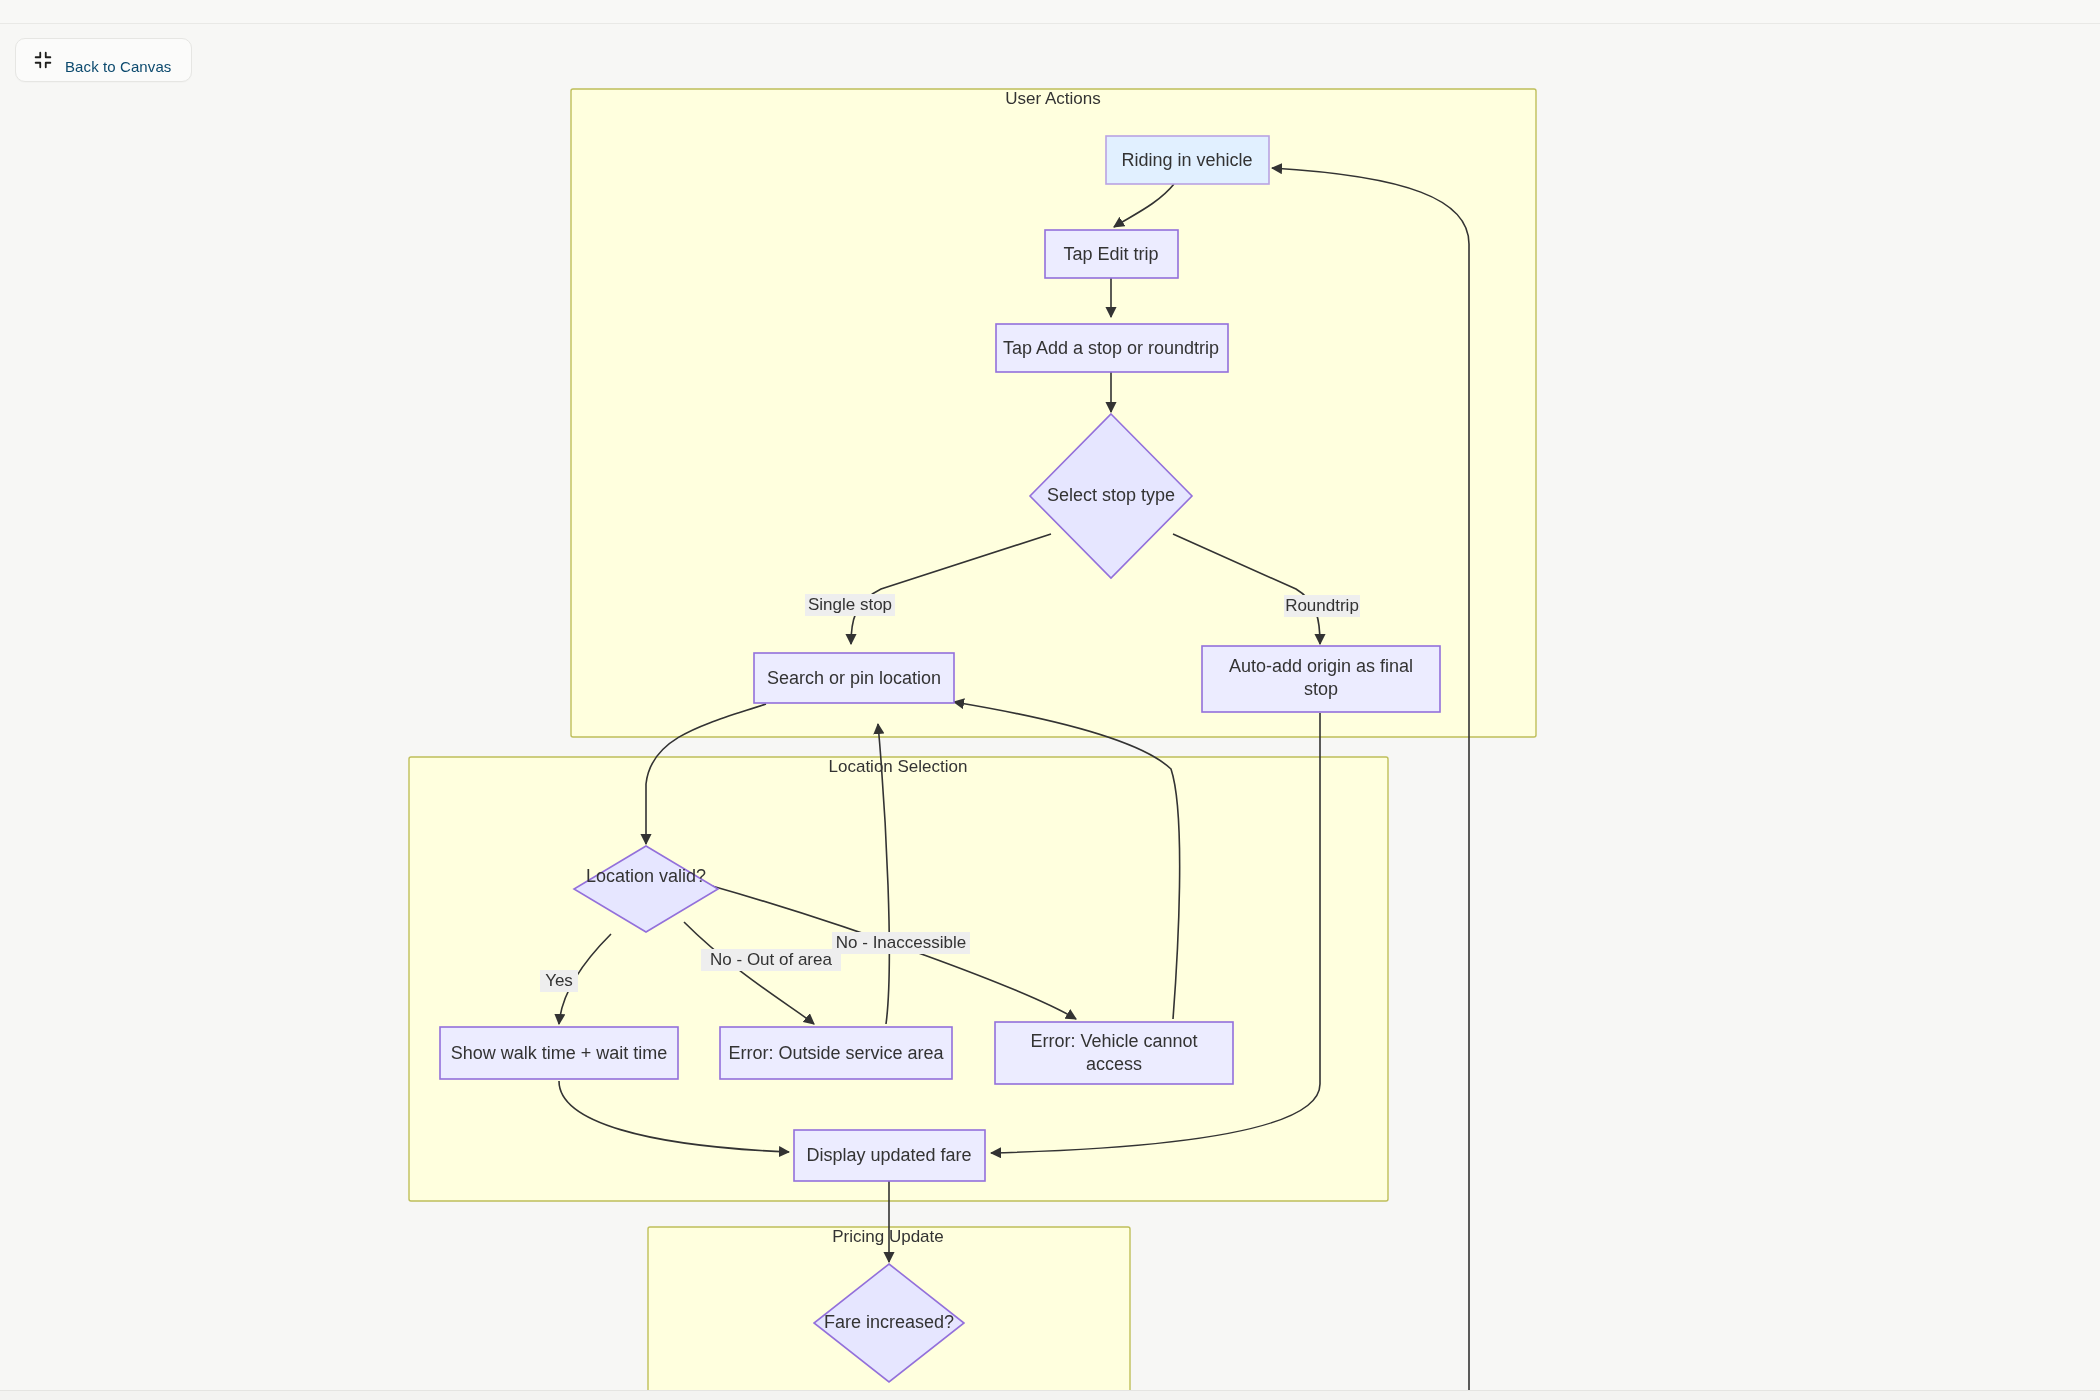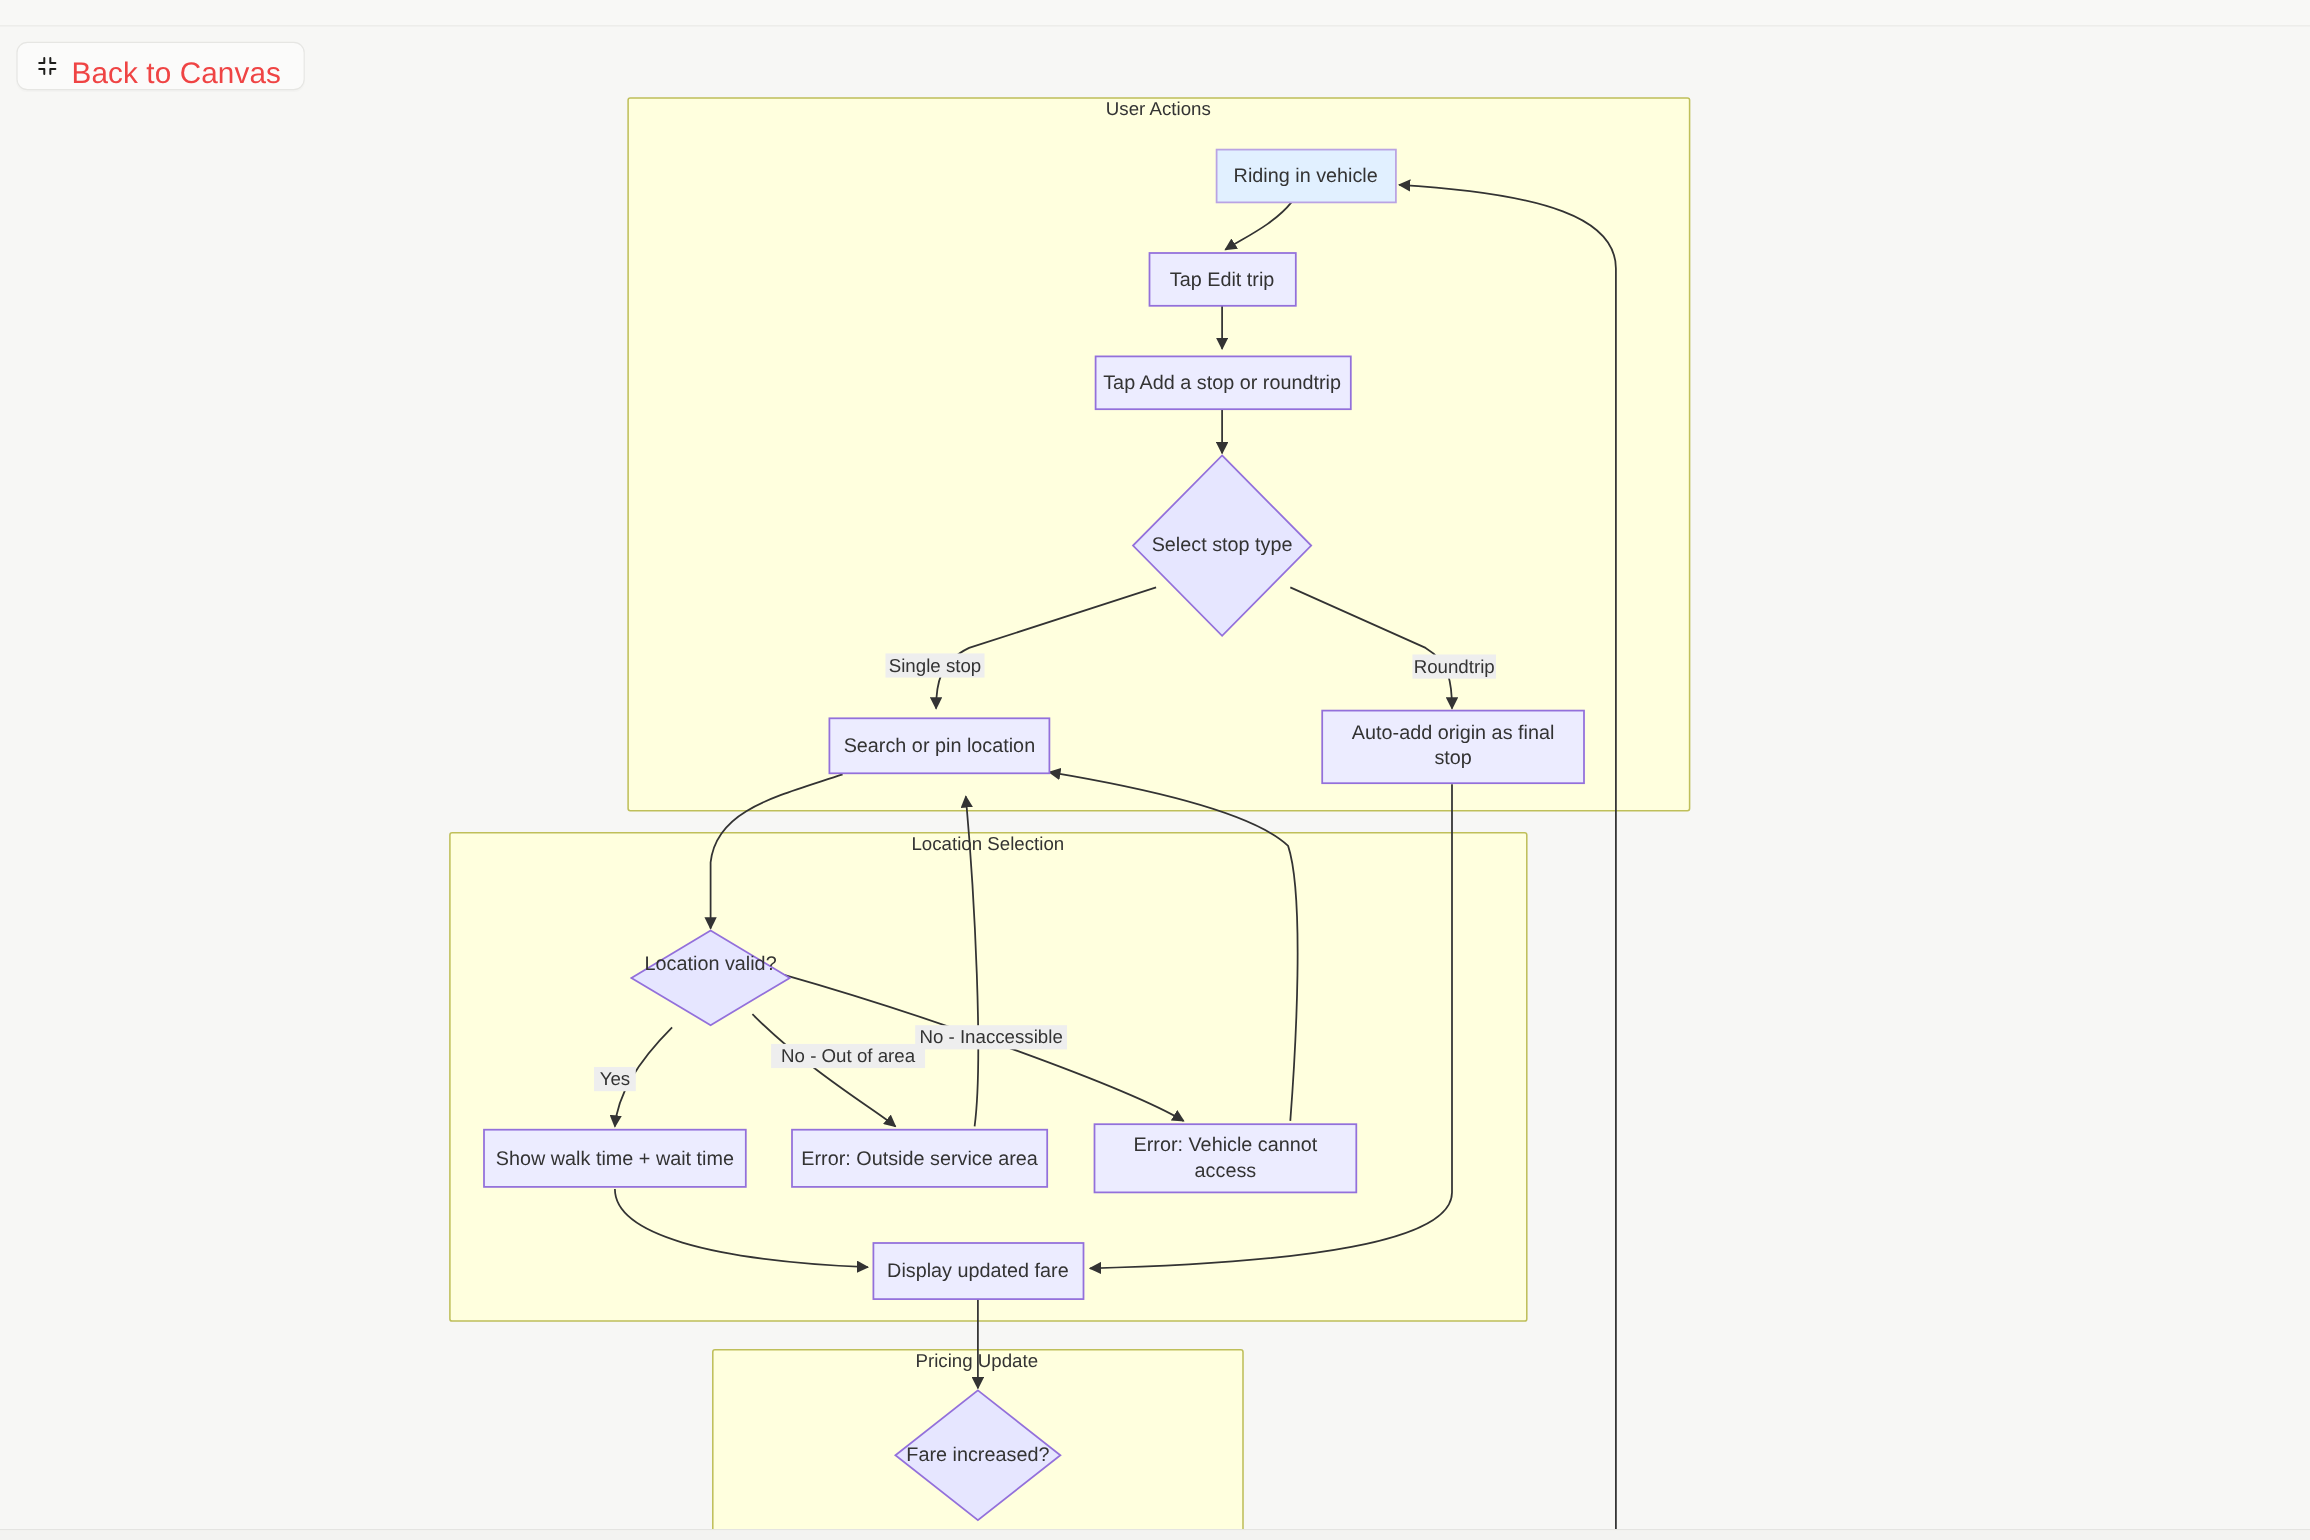--- a/index.html
+++ b/index.html
@@ -47,22 +47,22 @@
     gap: 11px;
     padding: 0 20px 0 16px;
     background: #fbfbfa;
     border: 1px solid #e6e6e3;
     border-radius: 10px;
     cursor: pointer;
     box-shadow: 0 1px 1px rgba(0,0,0,0.02);
   }
 
   #back-to-canvas .btn-label {
-    font-size: 27px;
-    color: #ef4444;
+    font-size: 15px;
+    color: #0c4a6e;
     letter-spacing: 0.1px;
     white-space: nowrap;
     margin-top: 13px;
   }
 
   .collapse-icon {
     width: 22px; height: 22px;
     display: block;
     flex: 0 0 auto;
   }

